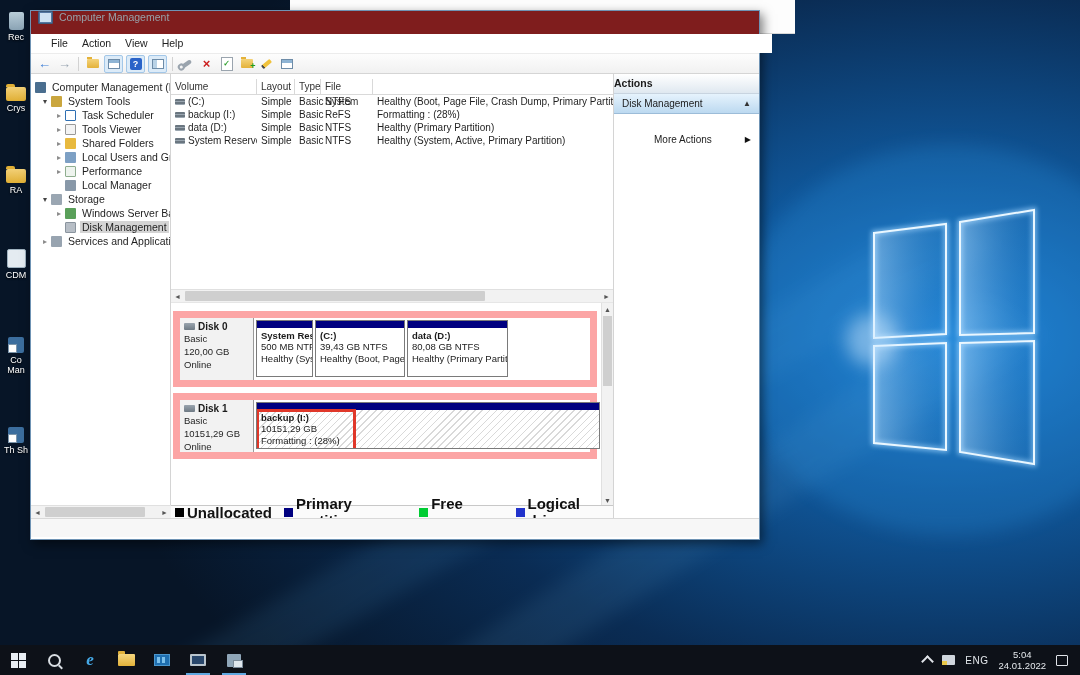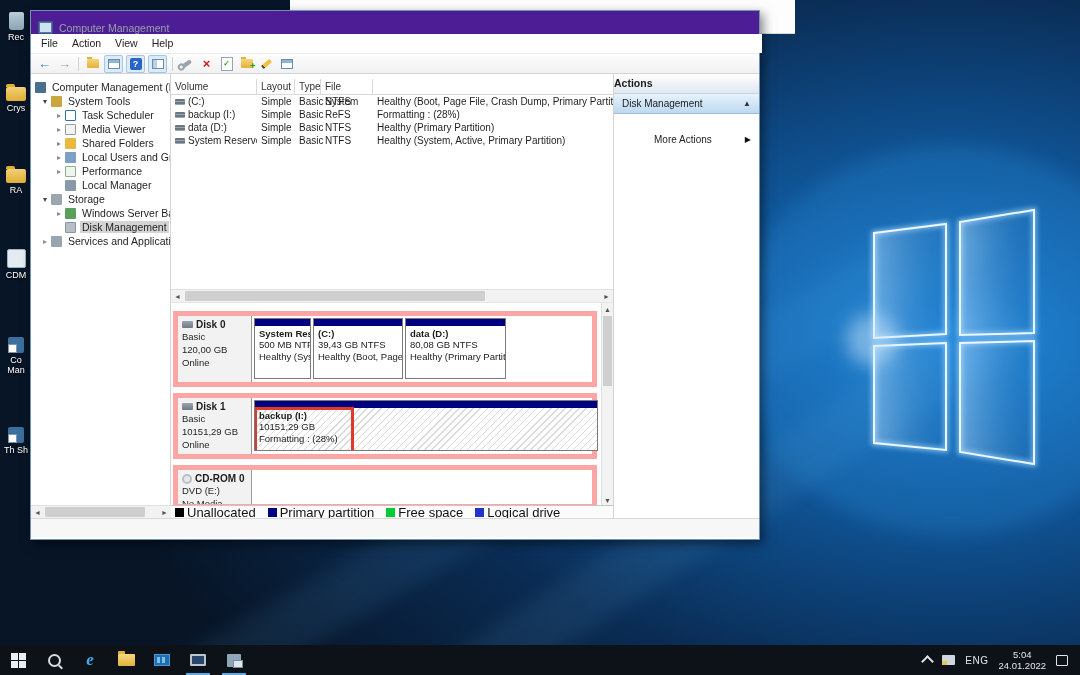--- a/index.html
+++ b/index.html
@@ -19,25 +19,25 @@
   .g-folder{width:20px;height:14px;background:linear-gradient(#f2d077,#e0af35);border-radius:2px;position:relative;}
   .g-folder:before{content:"";position:absolute;top:-3px;left:0;width:9px;height:3px;background:#e0af35;border-radius:2px 2px 0 0;}
   .g-app{width:17px;height:17px;background:#e4ebf1;border:1px solid #9fb2c0;border-radius:2px;}
   .g-short{width:16px;height:16px;background:#3c6e9e;border-radius:2px;position:relative;}
   .g-short:before{content:"";position:absolute;left:0;bottom:0;width:7px;height:7px;background:#fff;border:1px solid #7d96ab;}
   
   .bg-window{position:absolute;left:290px;top:0;width:505px;height:33px;background:#fdfdfd;border-bottom:1px solid #d8d8d8;z-index:2;}
   
   .cm-window{position:absolute;left:30px;top:10px;width:728px;height:528px;background:#fff;
     border:1px solid #6f93b4;box-shadow:3px 4px 10px rgba(0,0,0,.5);z-index:3;font-size:10px;color:#1b1b1b;}
-  .titlebar{position:absolute;left:0;top:0;width:100%;height:23px;background:#4c1d95;display:flex;align-items:flex-end;}
+  .titlebar{position:absolute;left:0;top:0;width:100%;height:23px;background:#7f1d1d;display:flex;align-items:flex-start;}
   .title-icon{width:13px;height:11px;margin:0 6px 0 7px;background:#5577a0;border:1px solid #3c5a7c;border-radius:1px;position:relative;}
   .title-icon:before{content:"";position:absolute;inset:1px;background:#cfe2f2;}
   .titlebar .title{color:#97a1a9;font-size:10.5px;}
-  .menubar{position:absolute;left:0;top:23px;width:100%;height:19px;display:flex;align-items:center;padding-left:3px;background:#fff;}
+  .menubar{position:absolute;left:0;top:23px;width:100%;height:19px;display:flex;align-items:center;padding-left:13px;background:#fff;}
   .menubar .mi{padding:0 7px;line-height:19px;font-size:10.5px;color:#222;}
   .toolbar{position:absolute;left:0;top:42px;width:100%;height:21px;background:linear-gradient(#fdfdfd,#f1f1f1);
     border-top:1px solid #ececec;border-bottom:1px solid #d5d5d5;display:flex;align-items:center;padding-left:5px;gap:3px;box-sizing:border-box;}
   .tb{width:17px;height:16px;display:flex;align-items:center;justify-content:center;font-size:11px;}
   .tb.boxed{border:1px solid #a3c7e8;background:#dcebf8;border-radius:2px;}
   .tb-sep{width:1px;height:14px;background:#d2d2d2;margin:0 2px;}
   .i-back{color:#3f7fd6;font-weight:bold;font-size:13px;}
   .i-fwd{color:#9aa6b2;font-weight:bold;font-size:13px;}
   .mini-folder{width:12px;height:9px;background:linear-gradient(#f4d37a,#e4b23a);border-radius:1px;position:relative;}
   .mini-folder:before{content:"";position:absolute;top:-2px;left:0;width:5px;height:2px;background:#e4b23a;}
@@ -88,36 +88,36 @@
   .c1{width:38px;flex:none;}.c2{width:26px;flex:none;}.c3{width:52px;flex:none;}
   .c4{flex:1;overflow:hidden;white-space:nowrap;}
   .vt-row .cell{padding-left:4px;box-sizing:border-box;}
   .vol-ic{width:10px;height:6px;flex:none;margin:0 3px 0 4px;background:repeating-linear-gradient(#6a7680 0 2px,#9aa6b0 2px 3px);border-radius:1px;}
   
   .disk-area{position:absolute;left:0;top:228px;width:442px;height:203px;overflow:hidden;border-top:1px solid #e6e6e6;box-sizing:border-box;}
   .vscroll{position:absolute;right:0;top:0;width:12px;height:203px;background:#f2f2f2;border-left:1px solid #e0e0e0;box-sizing:border-box;}
   .vscroll .arr{position:absolute;left:0;width:11px;height:12px;font-size:7px;color:#555;display:flex;align-items:center;justify-content:center;}
   .vscroll .arr.up{top:0;}.vscroll .arr.down{bottom:0;}
   .vscroll .thumb{position:absolute;left:1px;top:13px;width:9px;height:70px;background:#cfcfcf;}
-  .disk-row{position:absolute;left:2px;width:424px;border:5px solid #fca5a5;background:#fff;box-sizing:border-box;}
+  .disk-row{position:absolute;left:2px;width:424px;border:7px solid #fca5a5;background:#fff;box-sizing:border-box;}
   .disk-label{position:absolute;left:0;top:0;width:74px;height:100%;background:#f2f2f2;border-right:1px solid #9a9a9a;box-sizing:border-box;padding:3px 0 0 4px;overflow:hidden;}
   .disk-label .dname{font-weight:bold;font-size:10px;display:flex;align-items:center;gap:3px;}
   .disk-label .dline{font-size:9.5px;line-height:13px;color:#1f1f1f;}
   .dl-ic{width:11px;height:7px;background:linear-gradient(#9aa4ae,#6e7a84);border-radius:1px;flex:none;}
   .dl-cd{width:10px;height:10px;border:2px solid #b9bfc6;border-radius:50%;box-sizing:border-box;flex:none;background:#e8e8e8;}
   .part-zone{position:absolute;left:74px;top:0;right:0;bottom:0;}
   .part{position:absolute;top:2px;bottom:3px;border:1px solid #7a7a7a;box-sizing:border-box;background:#fff;overflow:hidden;}
   .part .bar{height:7px;background:#000080;}
   .part .pl1{font-weight:bold;font-size:9.5px;padding:2px 0 0 4px;white-space:nowrap;}
   .part .pl{font-size:9.5px;line-height:12px;padding-left:4px;white-space:nowrap;}
   .part.hatched{background:repeating-linear-gradient(135deg,#ffffff 0 4px,#d9d9d9 4px 5px);}
   .red-box{position:absolute;left:-1px;top:6px;width:94px;height:44px;border:3px solid #e0382a;z-index:5;}
   
   .legend{position:absolute;left:0;top:431px;width:442px;height:13px;background:#fbfbfb;border-top:1px solid #c8c8c8;display:flex;align-items:center;gap:12px;padding-left:4px;box-sizing:border-box;}
-  .leg-item{display:flex;align-items:center;gap:3px;font-size:13px;font-weight:normal;color:#111;}
+  .leg-item{display:flex;align-items:center;gap:3px;font-size:15px;font-weight:bold;color:#111;}
   .leg-sq{width:9px;height:9px;flex:none;}
   
   .actions-pane{position:absolute;left:582px;top:63px;width:146px;height:444px;border-left:1px solid #d4d4d4;box-sizing:border-box;background:#fff;}
   .act-header{height:19px;line-height:19px;padding-left:0;font-weight:bold;font-size:10.5px;background:linear-gradient(#ffffff,#dfe8f0);border-bottom:1px solid #c8d4e0;}
   .act-group{height:19px;display:flex;align-items:center;justify-content:space-between;padding:0 8px;font-size:10px;
     background:linear-gradient(#e6f3fd,#bcd9f0);border-bottom:1px solid #9cbcd8;}
   .act-group .caret{font-size:8px;color:#333;}
   .act-item{height:18px;display:flex;align-items:center;justify-content:space-between;padding:16px 8px 0 40px;font-size:10px;color:#222;}
   .act-item .caret{font-size:8px;color:#111;}
   .bottom-strip{position:absolute;left:0;top:507px;width:100%;height:19px;background:#f7f7f7;border-top:1px solid #d9d9d9;box-sizing:border-box;}
@@ -282,21 +282,21 @@
         <span class="tlabel">System Tools</span>
       </div>
     <div class="tree-row ind2">
         <span class="chev">▸</span>
         <span class="ticon ti-task-scheduler"></span>
         <span class="tlabel">Task Scheduler</span>
       </div>
     <div class="tree-row ind2">
         <span class="chev">▸</span>
         <span class="ticon ti-event-viewer"></span>
-        <span class="tlabel">Media Viewer</span>
+        <span class="tlabel">Tools Viewer</span>
       </div>
     <div class="tree-row ind2">
         <span class="chev">▸</span>
         <span class="ticon ti-shared-folders"></span>
         <span class="tlabel">Shared Folders</span>
       </div>
     <div class="tree-row ind2">
         <span class="chev">▸</span>
         <span class="ticon ti-users"></span>
         <span class="tlabel">Local Users and Groups</span>
@@ -443,31 +443,20 @@
           <div class="part hatched" style="left:2px;width:344px">
             <div class="bar"></div>
             <div class="pl1">backup  (I:)</div>
             <div class="pl">10151,29 GB</div>
             <div class="pl">Formatting : (28%)</div>
             <div class="red-box"></div>
           </div>
         </div>
       </div>
 
-      <div class="disk-row" style="top:162px;height:44px">
-        <div class="disk-label">
-          <div class="dname">
-              <span class="dl-cd"></span>
-              <span>CD-ROM 0</span>
-            </div>
-          <div class="dline">DVD (E:)</div>
-          <div class="dline">No Media</div>
-        </div>
-        <div class="part-zone"></div>
-      </div>
 
       <div class="vscroll">
         <span class="arr up">▲</span>
         <div class="thumb"></div>
         <span class="arr down">▼</span>
       </div>
     </div>
 
     <div class="legend">
       <div class="leg-item">

